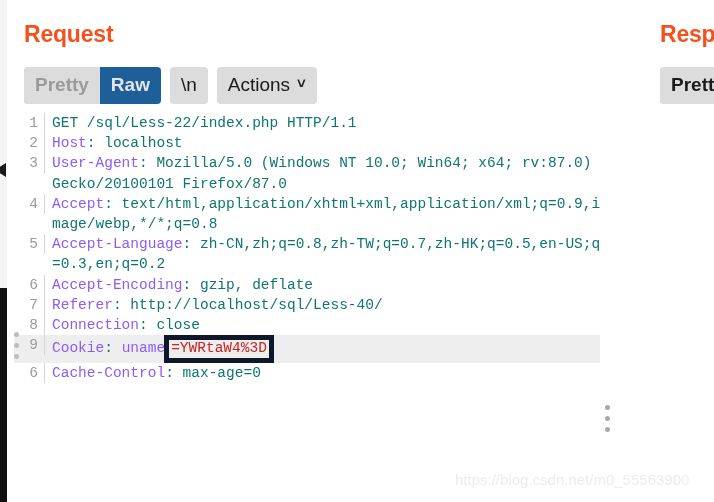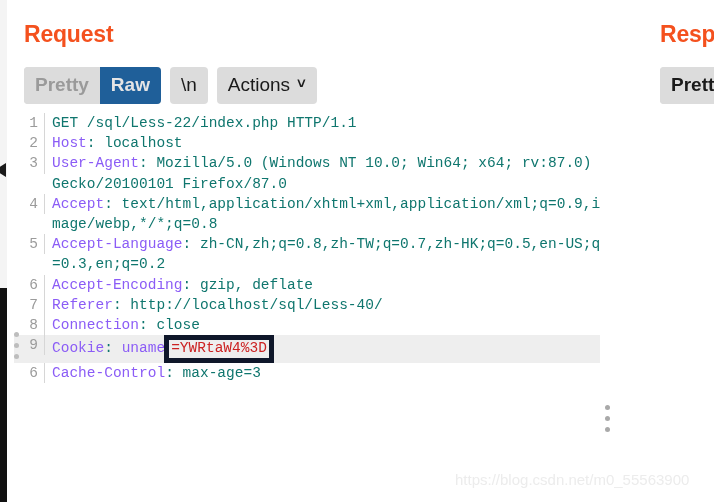--- a/index.html
+++ b/index.html
@@ -269,21 +269,21 @@
         <div class="code-row">
           <div class="gutter gutter-left">8</div>
           <div class="code-text"><span class="tok-header">Connection</span><span class="tok-plain">: close</span></div>
         </div>
         <div class="code-row highlight">
           <div class="gutter gutter-left">9</div>
           <div class="code-text"><span class="tok-header">Cookie</span><span class="tok-plain">: </span><span class="tok-header">uname</span><span class="cookie-box">=YWRtaW4%3D</span></div>
         </div>
         <div class="code-row">
           <div class="gutter gutter-left">6</div>
-          <div class="code-text"><span class="tok-header">Cache-Control</span><span class="tok-plain">: max-age=3</span></div>
+          <div class="code-text"><span class="tok-header">Cache-Control</span><span class="tok-plain">: max-age=0</span></div>
         </div>
       </div>
   </div>
 
   <div class="drag-handle-2">
     <i></i>
       <i></i>
       <i></i>
   </div>
 

